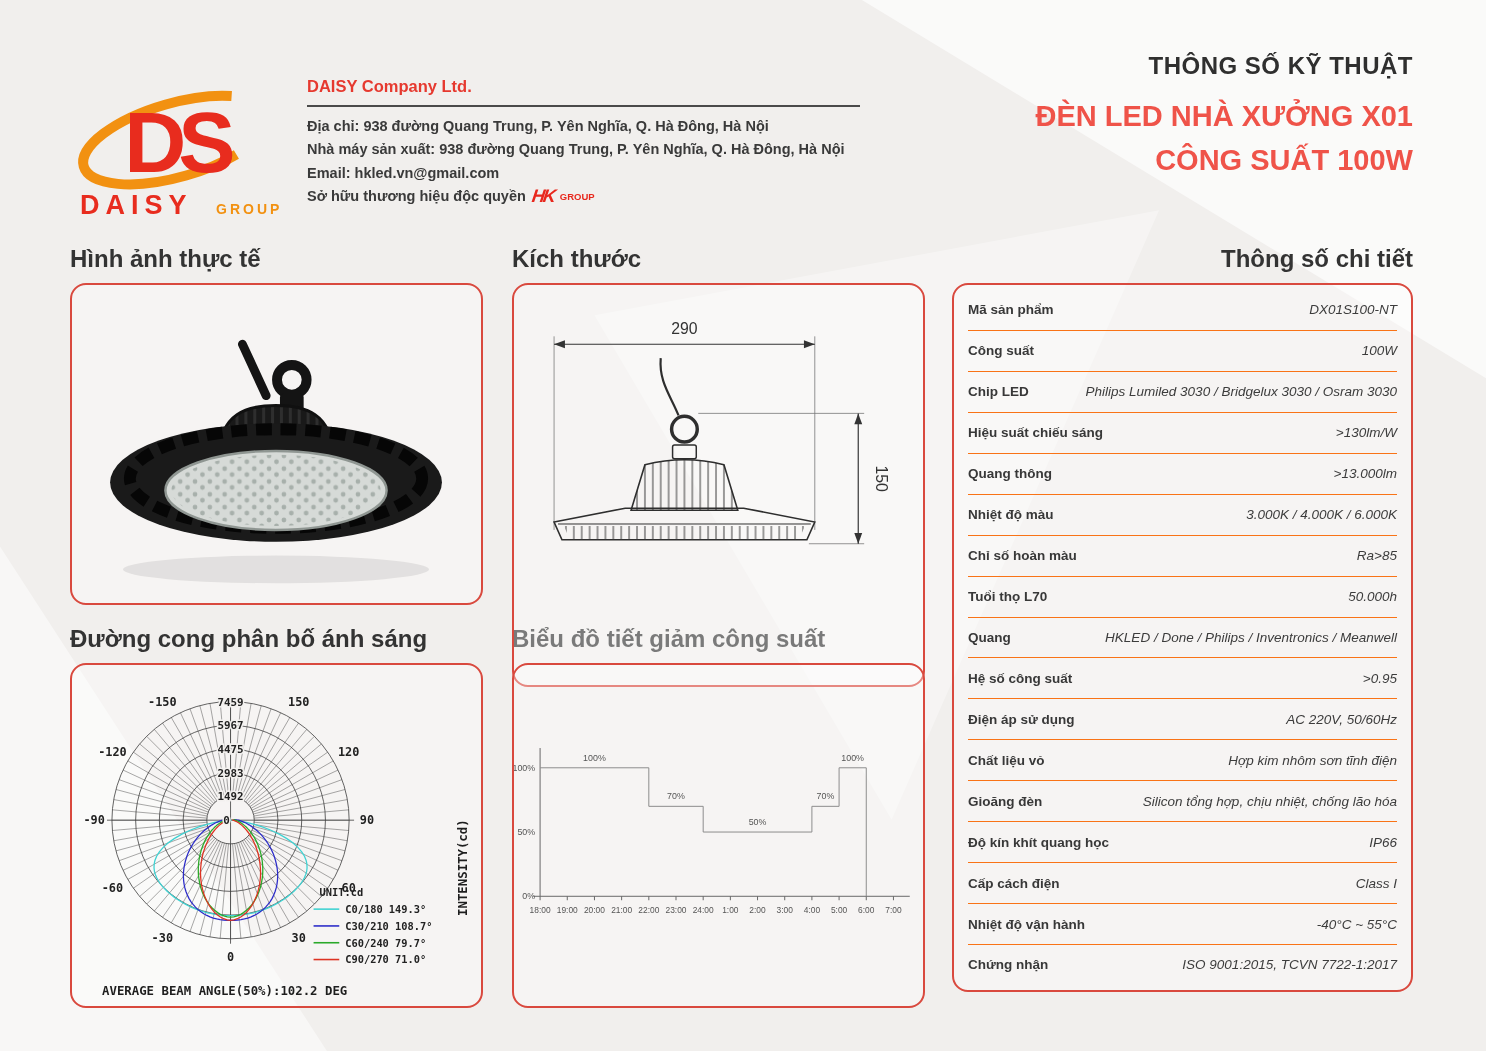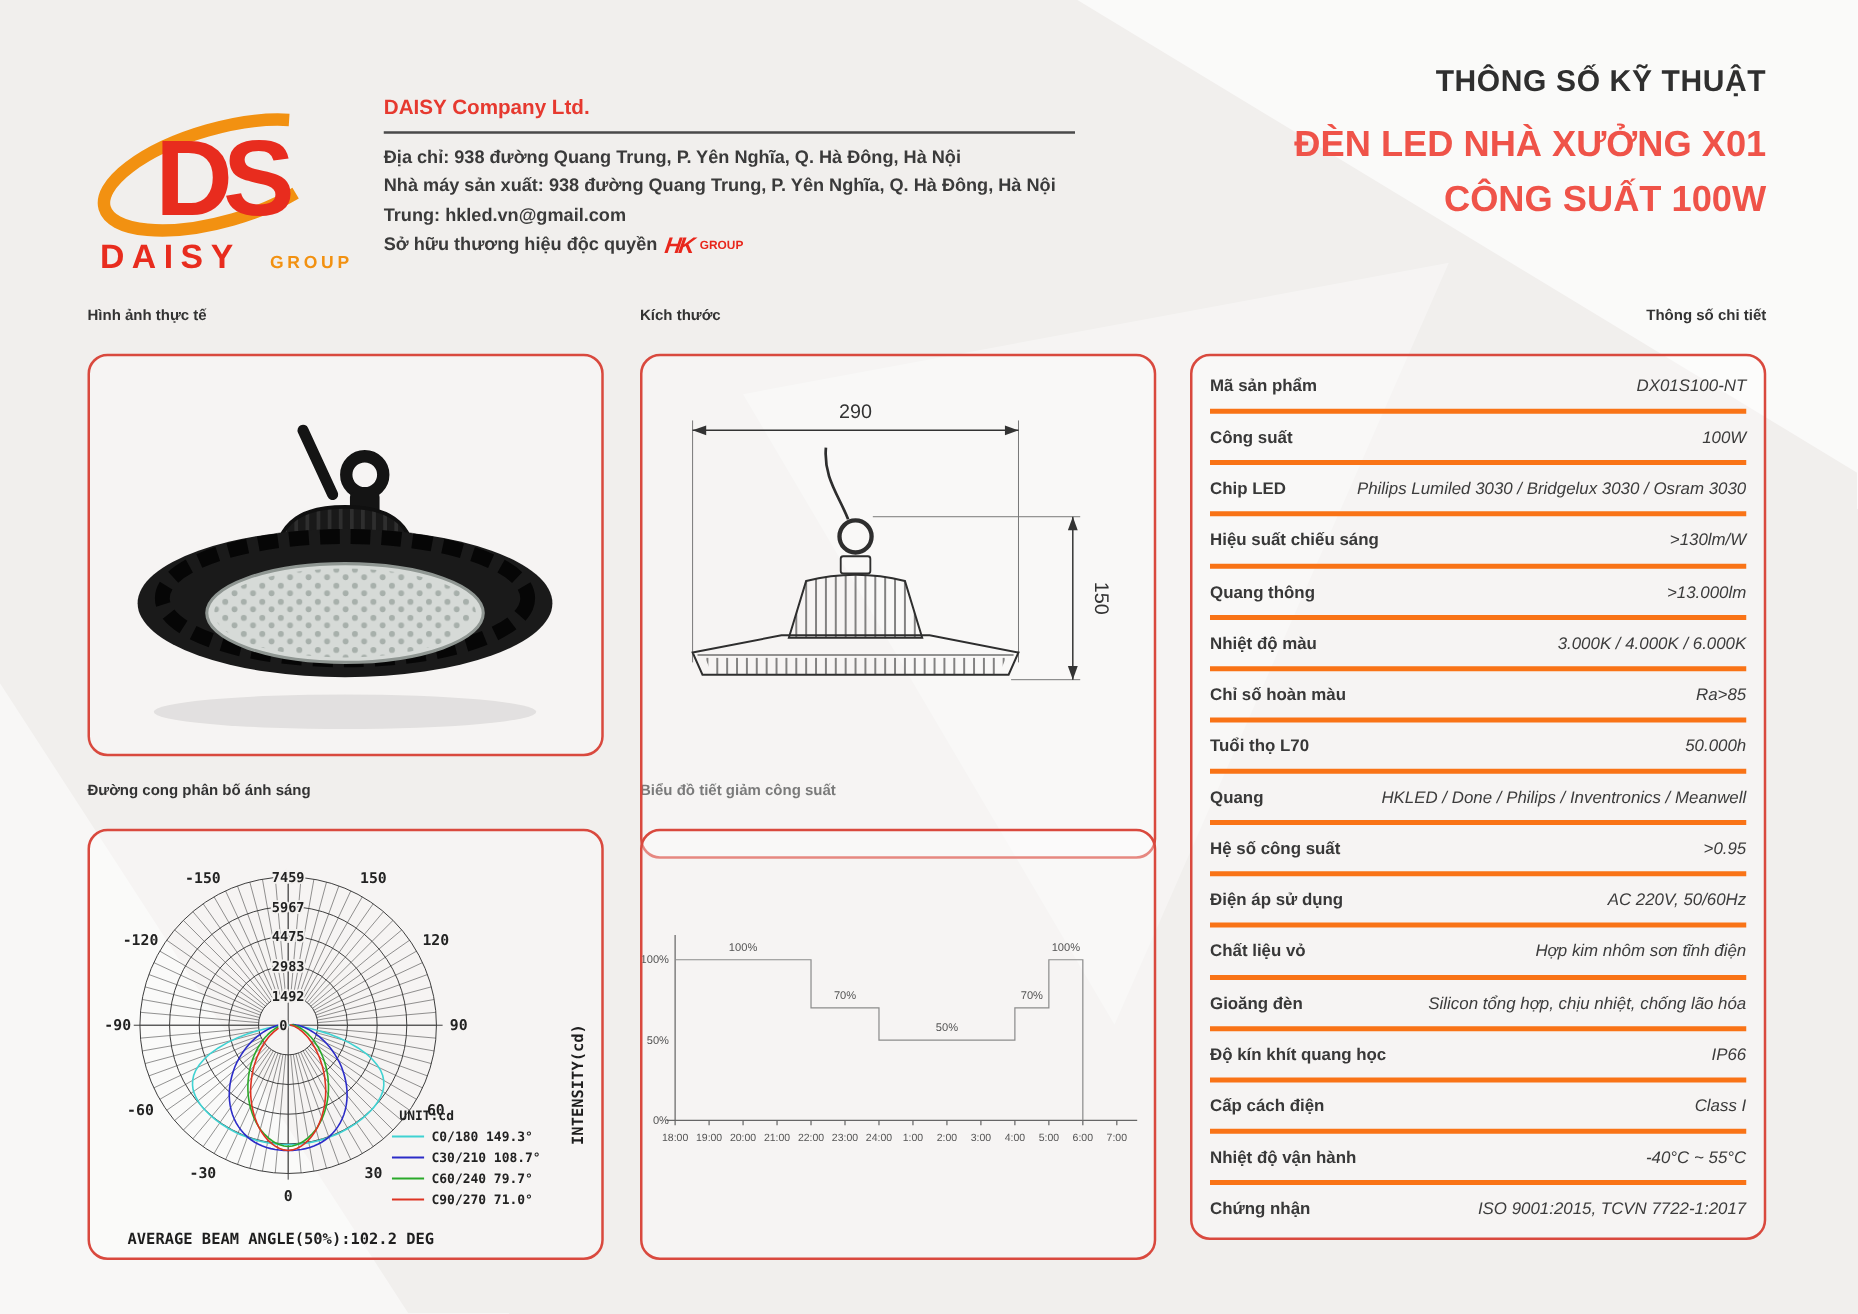--- a/index.html
+++ b/index.html
@@ -21,30 +21,30 @@
   .company-line{font-size:14.5px;font-weight:bold;color:#3a3a3a;line-height:23.5px;}
   .tm-row{display:flex;align-items:center;gap:6px;}
   .hk-mark{color:#e8271c;font-weight:900;font-style:italic;font-size:18px;
            letter-spacing:-2px;display:inline-block;transform:skewX(-8deg);}
   .hk-text{color:#e8271c;font-weight:bold;font-size:9.5px;}
   .right-head{position:absolute;right:73px;top:52px;text-align:right;margin-left:20px;}
   .doc-title{font-size:24px;font-weight:bold;color:#2f2f2f;letter-spacing:.5px;}
   .prod-title{font-size:29px;font-weight:bold;color:#ef5349;margin-top:14px;line-height:44px;}
 
   
-  .section-title{position:absolute;font-size:12px;font-weight:bold;color:#333;}
+  .section-title{position:absolute;font-size:24px;font-weight:bold;color:#333;}
 
   
   .panel{position:absolute;border:2px solid #d9493e;border-radius:16px;
          background:rgba(255,255,255,0.35);box-sizing:border-box;}
 
   
   .spec-wrap{display:flex;flex-direction:column;height:100%;padding:5px 0;box-sizing:border-box;}
   .spec-row{flex:1;display:flex;align-items:center;justify-content:space-between;
-            margin:0 14px;border-bottom:4px solid #f97316;gap:12px;}
+            margin:0 14px;border-bottom:1px solid #f97316;gap:12px;}
   .spec-row:last-child{border-bottom:none;}
   .spec-label{font-weight:bold;font-size:13.5px;color:#383838;white-space:nowrap;}
   .spec-value{font-style:italic;font-size:13.5px;color:#3c3c3c;text-align:right;}
 
   
   .pv{font:bold 11px "DejaVu Sans Mono",monospace;fill:#222;paint-order:stroke;stroke:#f3f1ef;stroke-width:3px;}
   .pa{font:bold 12px "DejaVu Sans Mono",monospace;fill:#222;}
   .pl{font:bold 10.5px "DejaVu Sans Mono",monospace;fill:#222;}
   .pf{font:bold 12.5px "DejaVu Sans Mono",monospace;fill:#1e1e1e;}
   .sc{font:8.5px "Liberation Sans",sans-serif;fill:#555;}
@@ -68,21 +68,21 @@
       <text x="16" y="142" style="font:bold 27px 'Liberation Sans',sans-serif;fill:#e82c1e;letter-spacing:6px;">DAISY</text>
       <text x="152" y="142" style="font:bold 14px 'Liberation Sans',sans-serif;fill:#f29111;letter-spacing:3px;">GROUP</text>
     </svg>
   </div>
 
   <div class="company">
     <div class="company-name">DAISY Company Ltd.</div>
     <div class="divider"></div>
     <div class="company-line">Địa chỉ: 938 đường Quang Trung, P. Yên Nghĩa, Q. Hà Đông, Hà Nội</div>
     <div class="company-line">Nhà máy sản xuất: 938 đường Quang Trung, P. Yên Nghĩa, Q. Hà Đông, Hà Nội</div>
-    <div class="company-line">Trung: hkled.vn@gmail.com</div>
+    <div class="company-line">Email: hkled.vn@gmail.com</div>
     <div class="company-line tm-row">
       <span>Sở hữu thương hiệu độc quyền</span>
       <span class="hk-mark">HK</span>
       <span class="hk-text">GROUP</span>
     </div>
   </div>
 
   <div class="right-head">
     <div class="doc-title">THÔNG SỐ KỸ THUẬT</div>
     <div class="prod-title">

